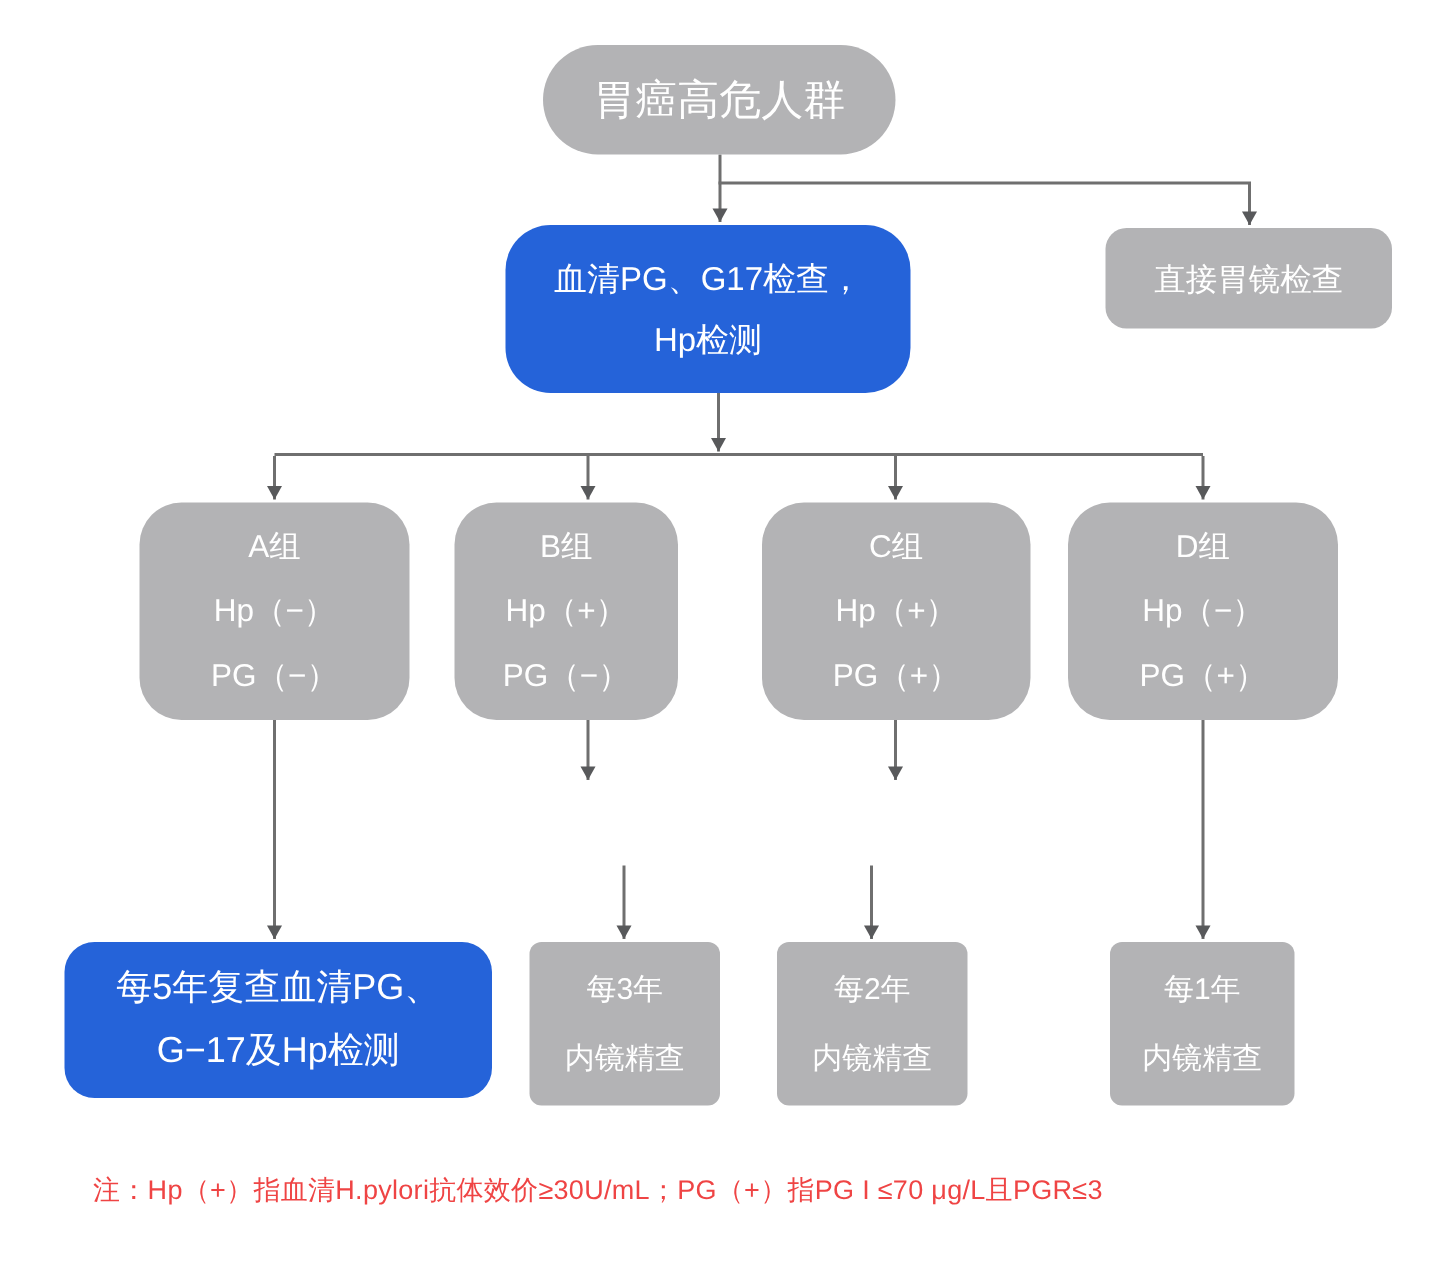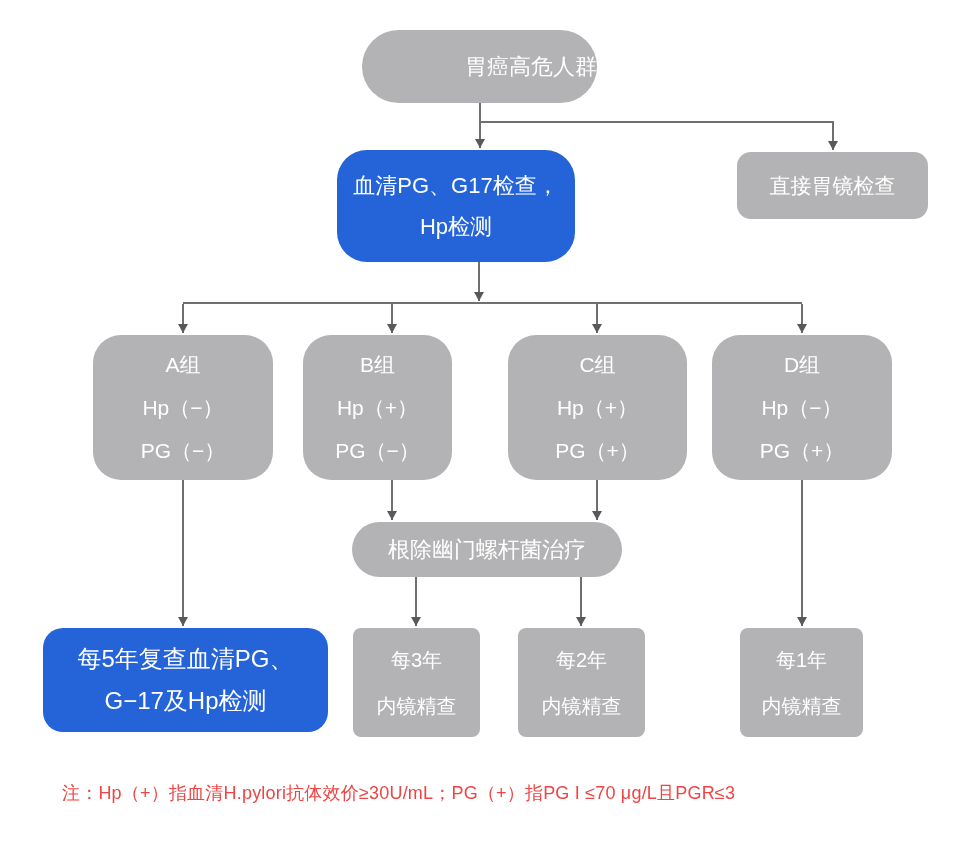--- a/index.html
+++ b/index.html
@@ -18,22 +18,22 @@
     flex-direction: column;
     align-items: center;
     justify-content: center;
     text-align: center;
     color: #ffffff;
     box-sizing: border-box;
   }
   .gray { background: #b3b3b5; }
   .blue { background: #2563d9; }
 
-  .node-root   { left: 362px; top: 30px;  width: 235px; height: 73px;  border-radius: 36.5px; font-size: 22px; align-items: flex-end; }
-  .node-serum  { left: 337px; top: 150px; width: 238px; height: 112px; border-radius: 30px;   font-size: 22px; line-height: 41px; }
+  .node-root   { left: 362px; top: 30px;  width: 235px; height: 73px;  border-radius: 36.5px; font-size: 28px; }
+  .node-serum  { left: 337px; top: 150px; width: 270px; height: 112px; border-radius: 30px;   font-size: 22px; line-height: 41px; }
   .node-direct { left: 737px; top: 152px; width: 191px; height: 67px;  border-radius: 14px;   font-size: 21px; }
 
   .group       { top: 335px; width: 180px; height: 145px; border-radius: 28px; font-size: 21px; line-height: 43px; }
   .node-a { left: 93px;  }
   .node-b { left: 303px; width: 149px; }
   .node-c { left: 508px; width: 179px; }
   .node-d { left: 712px; }
 
   .node-erad   { left: 352px; top: 522px; width: 270px; height: 55px;  border-radius: 27.5px; font-size: 22px; }
   .node-review { left: 43px;  top: 628px; width: 285px; height: 104px; border-radius: 20px;   font-size: 24px; line-height: 42px; }
@@ -111,23 +111,20 @@
     <span>Hp（+）</span>
     <span>PG（+）</span>
   </div>
 
   <div class="node gray group node-d">
     <span>D组</span>
     <span>Hp（−）</span>
     <span>PG（+）</span>
   </div>
 
-  <div class="node gray node-erad">
-    <span>根除幽门螺杆菌治疗</span>
-  </div>
 
   <div class="node blue node-review">
     <span>每5年复查血清PG、</span>
     <span>G−17及Hp检测</span>
   </div>
 
   <div class="node gray endo node-e3">
     <span>每3年</span>
     <span>内镜精查</span>
   </div>

